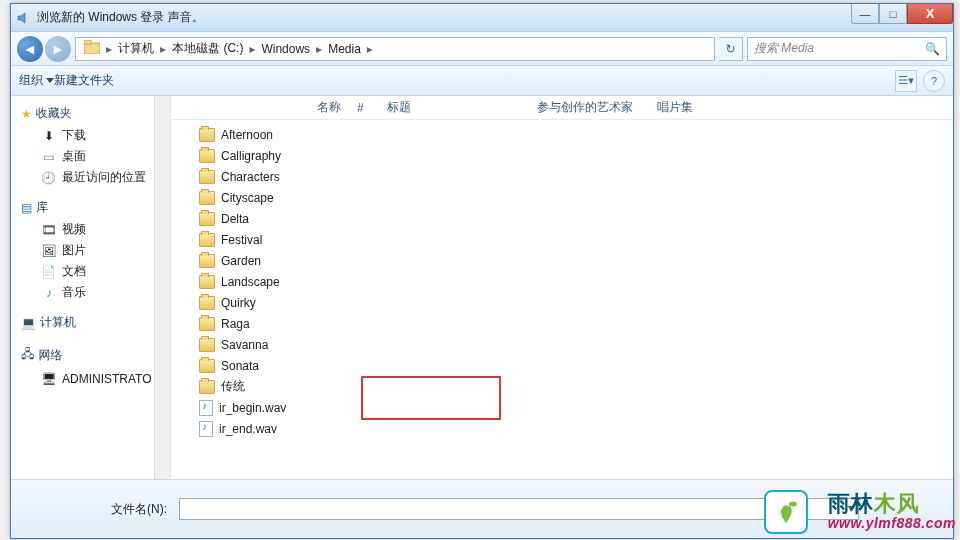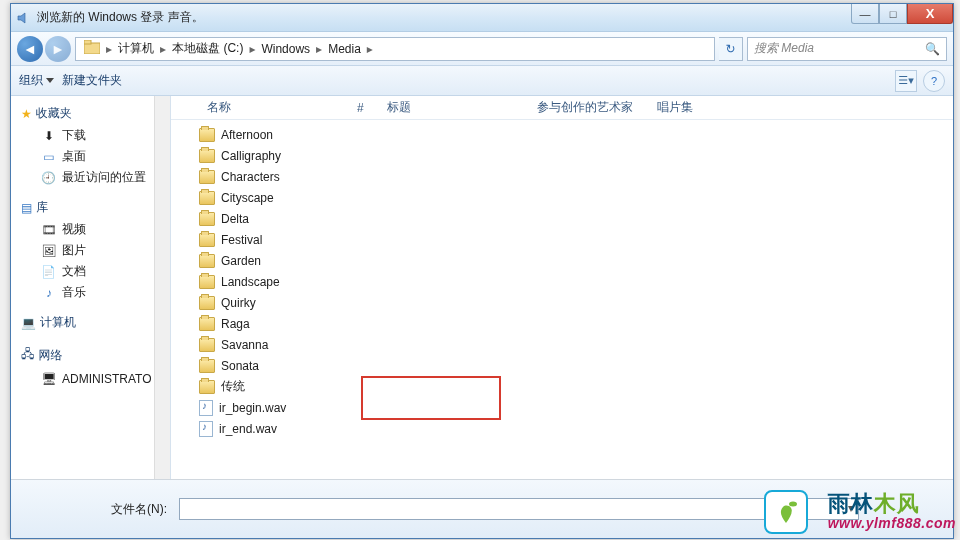--- a/index.html
+++ b/index.html
@@ -20,37 +20,37 @@
 .nav-arrow { width:26px; height:26px; border-radius:50%; background: radial-gradient(circle at 30% 30%, #6ba7e0, #2e6bb0); display:flex; align-items:center; justify-content:center; color:#fff; font-size:14px; }
 .nav-arrow.fwd { opacity:.5; }
 .breadcrumb { flex:1; height:24px; border:1px solid #a8bcd1; background:#fff; display:flex; align-items:center; padding:0 4px; font-size:12px; color:#222; }
 .bc-seg { padding:0 4px; }
 .bc-arrow { color:#666; padding:0 2px; }
 .bc-refresh { width:24px; height:24px; border:1px solid #a8bcd1; border-left:none; background:#eef6fd; display:flex; align-items:center; justify-content:center; color:#2e6bb0; font-size:12px; }
 .searchbox { width:200px; height:24px; border:1px solid #a8bcd1; background:#fff; display:flex; align-items:center; padding:0 6px; font-size:12px; color:#888; font-style:italic; position:relative; }
 .searchbox .mag { position:absolute; right:6px; color:#4a7bb0; font-style:normal; }
 
 .toolbar { height:30px; background: linear-gradient(to bottom,#f3f8fd,#e2edf8); border-bottom:1px solid #c4d6e8; display:flex; align-items:center; padding:0 8px; font-size:12px; color:#1a3e6b; justify-content:space-between; }
-.toolbar-left { display:flex; gap:8px; }
+.toolbar-left { display:flex; gap:0; }
 .toolbar-item { display:flex; align-items:center; gap:3px; }
 .toolbar-right { display:flex; gap:6px; align-items:center; }
 .tool-icon { width:22px; height:22px; border:1px solid #b8cde2; background:#eef6fd; display:flex; align-items:center; justify-content:center; font-size:11px; color:#3a6a9a; }
 
 .body { display:flex; height: calc(100% - 28px - 34px - 30px - 58px); border-bottom:1px solid #d0d7de; }
 .sidebar { width:160px; border-right:1px solid #d6e2ee; background:#fff; font-size:12px; overflow:hidden; position:relative; }
 .sb-scroll { position:absolute; right:0; top:0; width:16px; height:100%; background:#f0f0f0; border-left:1px solid #ddd; }
 .sb-group { padding:6px 0 2px 10px; }
 .sb-head { display:flex; align-items:center; gap:4px; padding:3px 0; color:#1a3e6b; }
 .sb-item { display:flex; align-items:center; gap:5px; padding:2px 0 2px 20px; color:#222; }
 .sb-icon { width:16px; height:16px; display:inline-flex; align-items:center; justify-content:center; }
 
 .content { flex:1; background:#fff; position:relative; overflow:hidden; }
 .col-headers { height:24px; border-bottom:1px solid #e3ebf3; display:flex; font-size:12px; color:#3a5a80; align-items:center; padding-left:28px; }
 .col-h { padding:0 8px; }
-.col-name { width:150px; }
+.col-name { width:150px;text-align:right; }
 .col-num { width:30px; }
 .col-title { width:150px; }
 .col-artist { width:120px; }
 .col-album { width:80px; }
 
 .file-list { padding:4px 0 0 28px; font-size:12px; color:#222; }
 .row { display:flex; align-items:center; height:21px; gap:6px; }
 .folder-ico { width:16px; height:14px; background:linear-gradient(to bottom,#fceaa8,#e9c55e); border:1px solid #c9a847; border-radius:1px; position:relative; }
 .folder-ico:before { content:""; position:absolute; top:-3px; left:1px; width:6px; height:3px; background:#f3d98b; border:1px solid #c9a847; border-bottom:none; border-radius:1px 1px 0 0; }
 .wav-ico { width:14px; height:16px; background:#fff; border:1px solid #9ab6d2; position:relative; }

